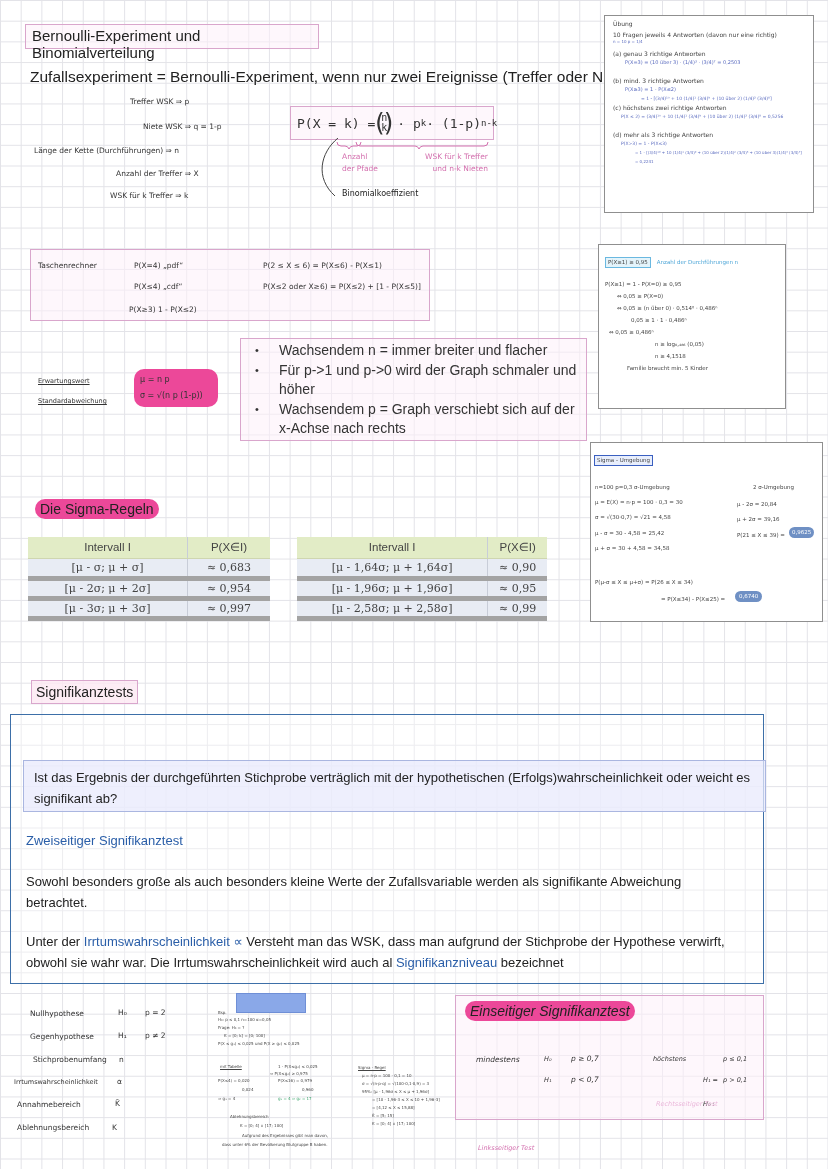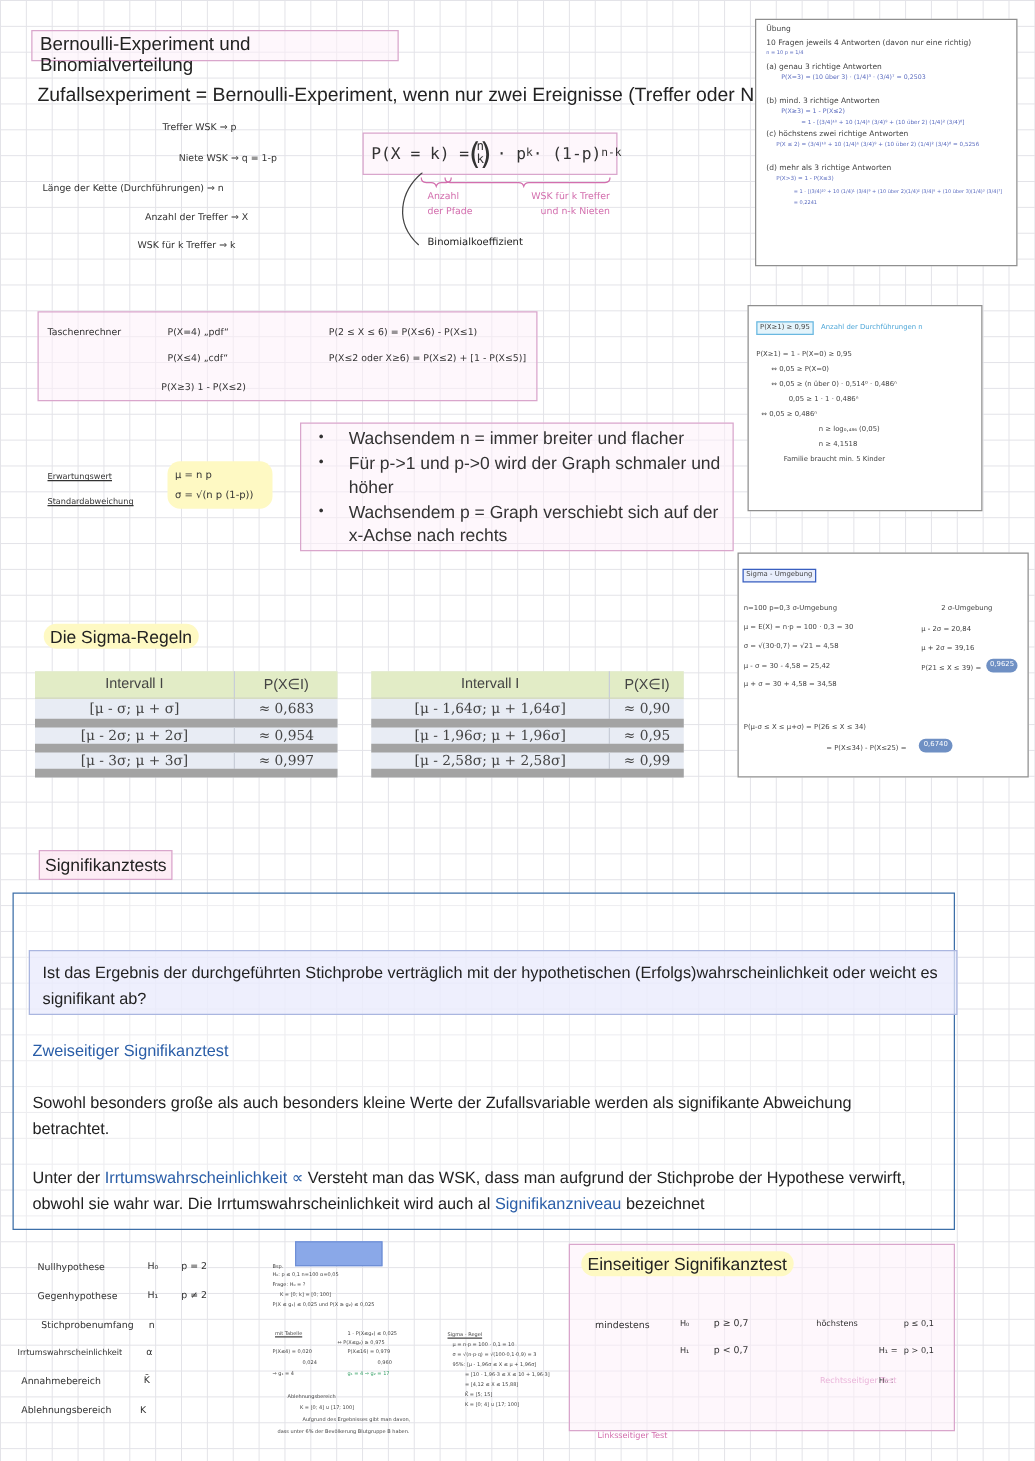--- a/index.html
+++ b/index.html
@@ -10,37 +10,37 @@
     background-image:
       linear-gradient(to right, #e3e3e8 1px, transparent 1px),
       linear-gradient(to bottom, #e3e3e8 1px, transparent 1px);
     background-size: 20.7px 20.7px;
     font-family: "Liberation Sans", sans-serif;
     color: #222;
   }
   .abs { position: absolute; }
   .hand { font-family: "DejaVu Sans", sans-serif; color: #333; }
   .pinkbox { border: 1.5px solid #d9a6cc; background: rgba(253, 240, 250, 0.55); }
-  .pinkpill { background: #fef9c3; border-radius: 10px; }
+  .pinkpill { background: #ec4899; border-radius: 10px; }
   .title-box { padding: 2px 6px; font-size: 15px; }
   .handpink { color: #d36fae; }
   .handblue { color: #3a5fc0; }
 
   
   .formula { font-family: "DejaVu Sans Mono", monospace; font-size: 13px; color: #333; }
 
   
   .bullets { list-style: none; font-size: 14px; line-height: 19.5px; color: #333; }
   .bullets li { position: relative; padding-left: 38px; }
   .bullets li::before { content: "•"; position: absolute; left: 14px; top: 0; font-size: 11px; }
 
   
   table.sig { border-collapse: collapse; font-size: 11.5px; color: #444; background: #e8ecf4; }
   table.sig th { background: #e2ecc6; font-weight: normal; height: 21px; border-bottom: 1px solid #cfd6b0; }
-  table.sig td { height: 20px; text-align: center; border-bottom: 7px solid #a3a3a3; font-family: "DejaVu Serif", serif; font-size: 11px; }
+  table.sig td { height: 20px; text-align: center; border-bottom: 5px solid #a3a3a3; font-family: "DejaVu Serif", serif; font-size: 11px; }
   table.sig td:first-child, table.sig th:first-child { border-right: 1px solid #c8cdd8; }
 
   
   .card { border: 1.5px solid #8f8f8f; background: #fff; }
   .tiny { font-size: 6px; line-height: 9px; color: #444; font-family: "DejaVu Sans", sans-serif; }
 
   
   .sigbox { border: 1.5px solid #3d6fa8; background: rgba(255,255,255,0.35); }
   .bluetext { color: #2a5ea8; }
   .qbox { border: 1px solid #aab6e0; background: rgba(232, 234, 252, 0.75); }
@@ -290,21 +290,21 @@
   <div class="tiny" style="position:absolute; left:160px; top:105px; font-size:4px;">= [10 - 1,96·3 ≤ X ≤ 10 + 1,96·3]</div>
   <div class="tiny" style="position:absolute; left:160px; top:113px; font-size:4px;">= [4,12 ≤ X ≤ 15,88]</div>
   <div class="tiny" style="position:absolute; left:160px; top:121px; font-size:4px;">K̄ = [5; 15]</div>
   <div class="tiny" style="position:absolute; left:160px; top:129px; font-size:4px;">K = [0; 4] ∪ [17; 100]</div>
   <div class="tiny" style="position:absolute; left:18px; top:122px; font-size:4px;">Ablehnungsbereich</div>
   <div class="tiny" style="position:absolute; left:28px; top:131px; font-size:4px;">K = [0; 4] ∪ [17; 100]</div>
   <div class="tiny" style="position:absolute; left:30px; top:141px; font-size:4px;">Aufgrund des Ergebnisses gibt man davon,</div>
   <div class="tiny" style="position:absolute; left:10px; top:150px; font-size:4px;">dass unter 6% der Bevölkerung Blutgruppe B haben.</div>
 </div>
 
-<div class="abs pinkbox" style="left:455px; top:995px; width:309px; height:150px;">
+<div class="abs pinkbox" style="left:455px; top:995px; width:309px; height:125px;font-style:italic;">
   <div class="pinkpill" style="position:absolute; left:9px; top:5px; padding:2px 5px; font-size:14px; color:#222; border-radius:12px;">
     <span>Einseitiger Signifikanztest</span>
   </div>
   <div class="hand" style="font-size:7.5px;">
     <div style="position:absolute; left:20px; top:59px;">mindestens</div>
     <div style="position:absolute; left:88px; top:59px; font-size:6.5px;">H₀</div>
     <div style="position:absolute; left:115px; top:58px;">p ≥ 0,7</div>
     <div style="position:absolute; left:88px; top:80px; font-size:6.5px;">H₁</div>
     <div style="position:absolute; left:115px; top:79px;">p &lt; 0,7</div>
     <div class="handpink" style="position:absolute; left:22px; top:104px; font-size:6.5px;margin-top:44px;">Linksseitiger Test</div>

